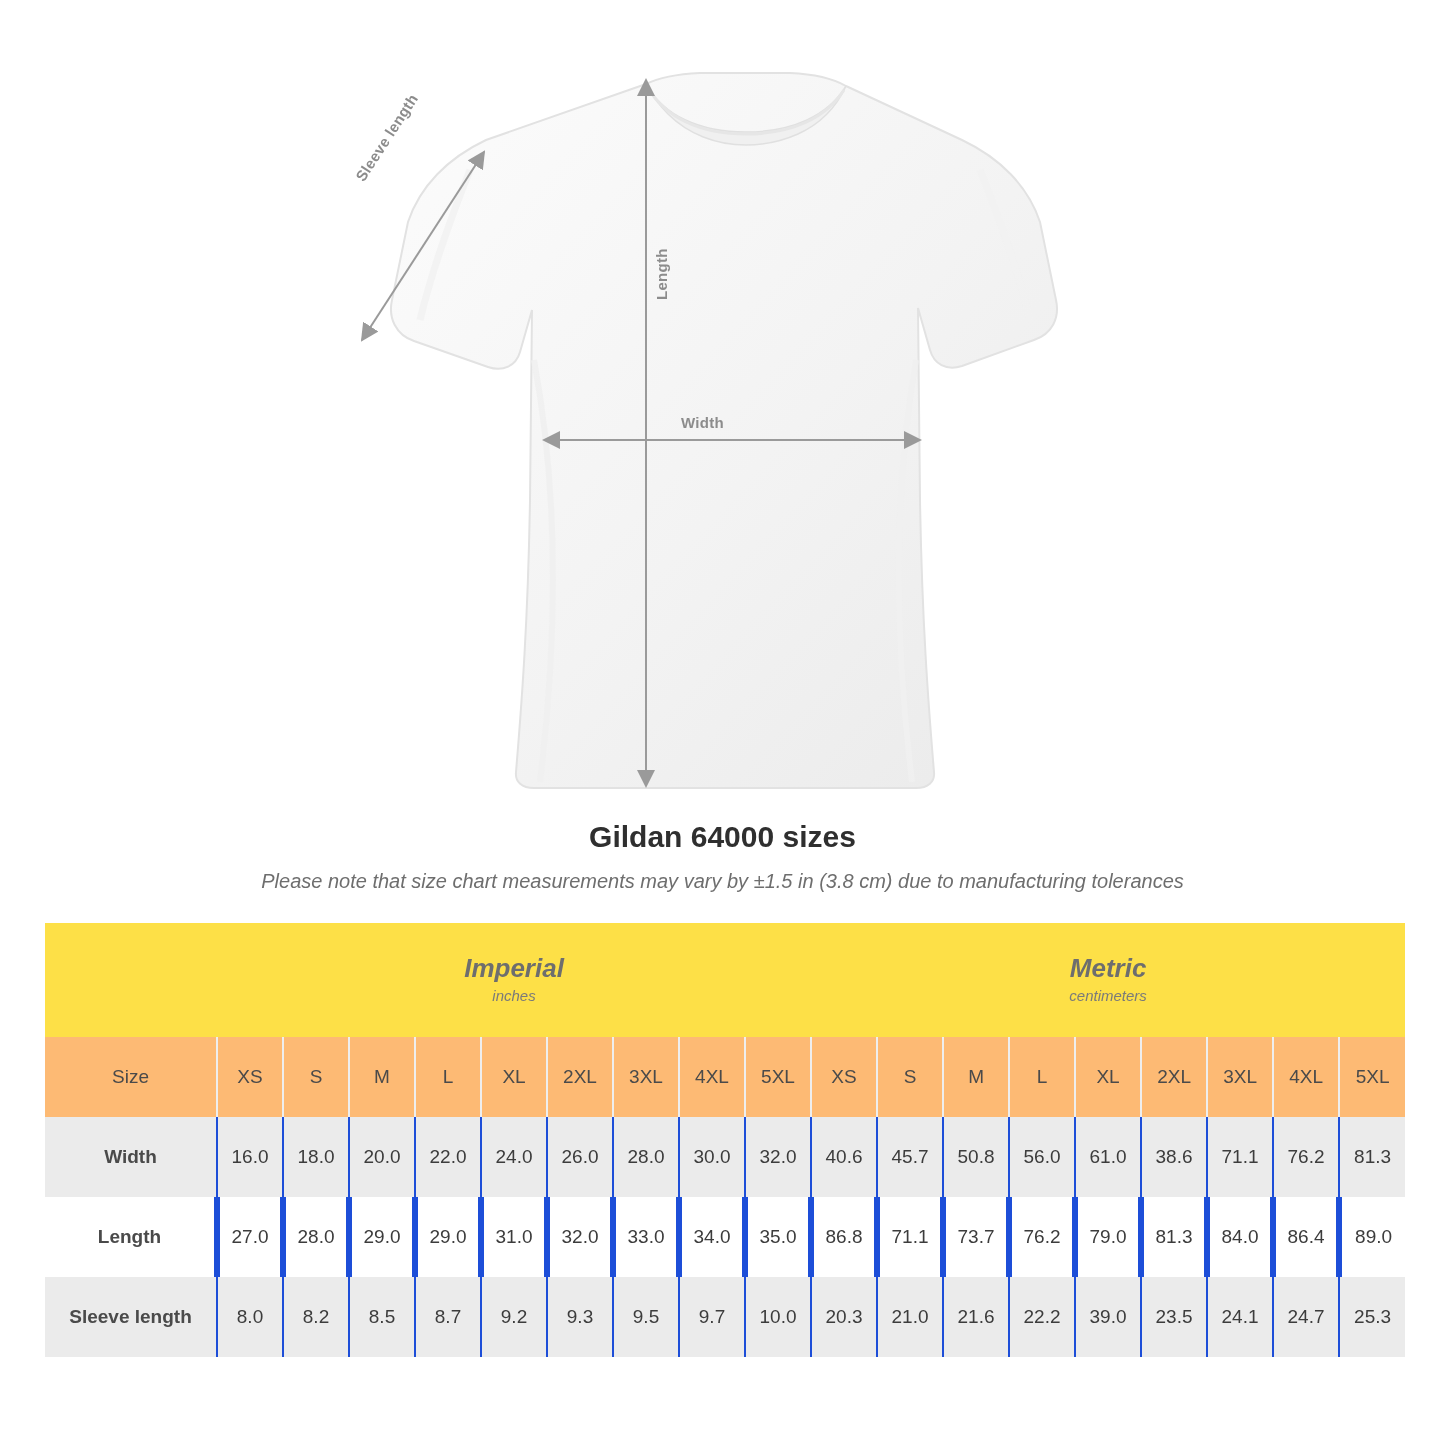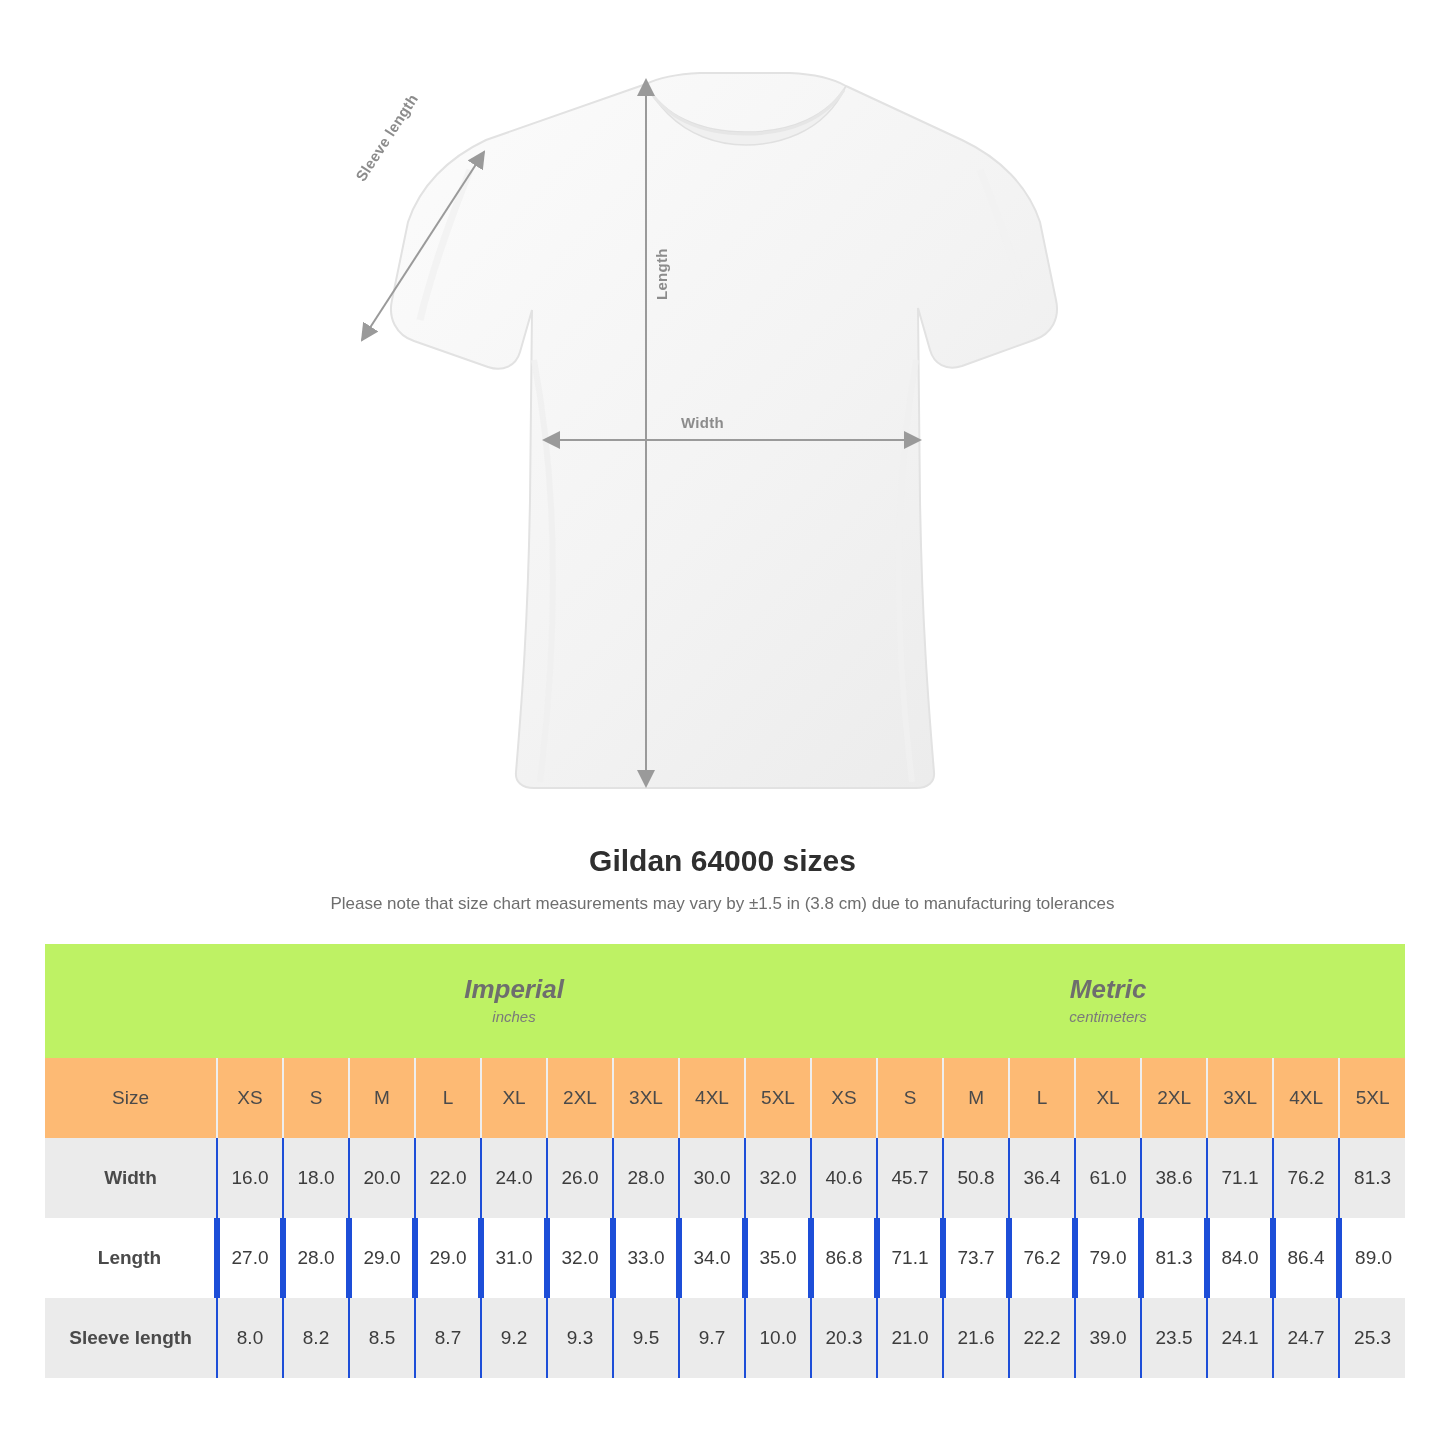--- a/index.html
+++ b/index.html
@@ -52,51 +52,51 @@
     transform-origin: left top;
   }
   .label-width {
     left: 681px;
     top: 414px;
   }
 
   
   .title-block {
     text-align: center;
-    margin-top: 24px;
   }
   .chart-title {
     font-size: 30px;
     font-weight: bold;
     color: #2f2f2f;
     margin: 0 0 16px 0;
   }
   .chart-note {
-    font-size: 17px;
+    font-size: 20px;
+    font-style: italic;
     color: #6e6e6e;
     margin: 0;
   }
 
   
   .table-wrap {
     margin: 30px 45px 0 45px;
   }
   table.size-table {
     border-collapse: collapse;
     width: 1355px;
     table-layout: fixed;
   }
   table.size-table td, table.size-table th {
     text-align: center;
     vertical-align: middle;
     font-weight: normal;
   }
   .unit-head td {
     height: 112px;
-    background: #bef264;
+    background: #fde047;
   }
   .unit-title {
     font-size: 26px;
     font-style: italic;
     font-weight: bold;
     color: #6e6e6e;
     line-height: 1.25;
   }
   .unit-sub {
     font-size: 15px;
@@ -278,21 +278,21 @@
           <td>20.0</td>
           <td>22.0</td>
           <td>24.0</td>
           <td>26.0</td>
           <td>28.0</td>
           <td>30.0</td>
           <td>32.0</td>
           <td>40.6</td>
           <td>45.7</td>
           <td>50.8</td>
-          <td>36.4</td>
+          <td>56.0</td>
           <td>61.0</td>
           <td>38.6</td>
           <td>71.1</td>
           <td>76.2</td>
           <td>81.3</td>
         </tr>
 
         <tr class="data-row row-plain">
           <td>Length</td>
           <td>27.0</td>

